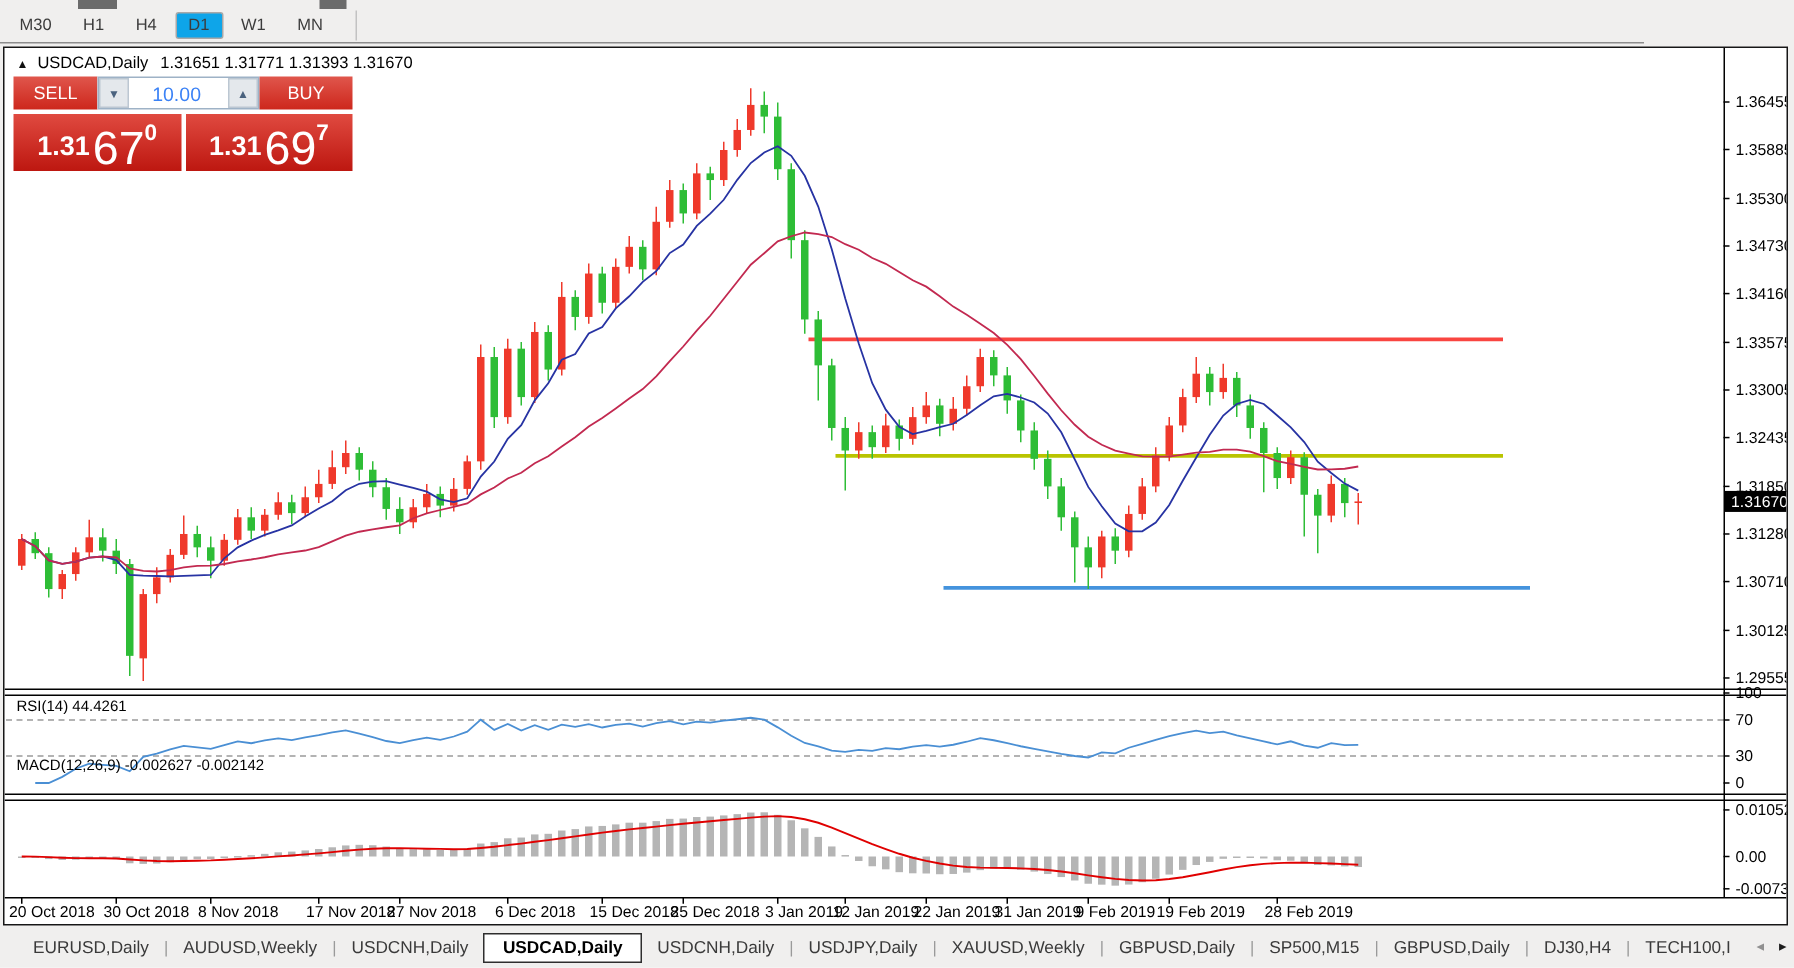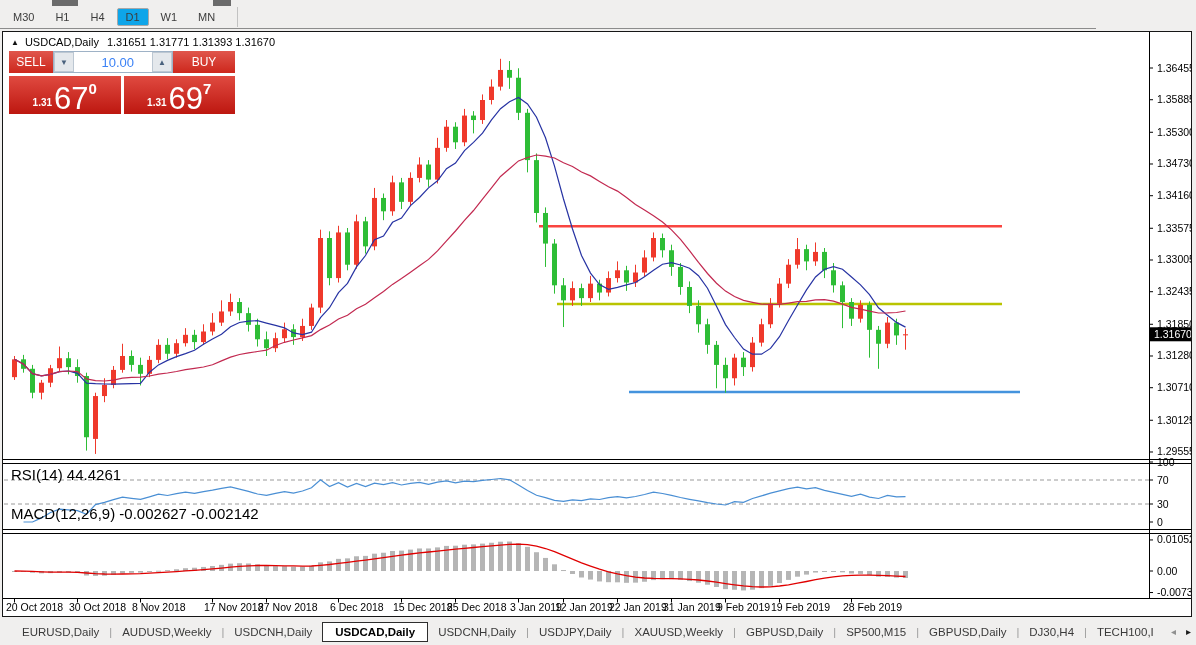--- a/index.html
+++ b/index.html
@@ -14,31 +14,31 @@
   
   .chart-window{position:absolute;left:2px;top:31px;width:1188px;height:584px;background:#fff;border:1px solid #161616}
   #chart-svg{position:absolute;left:0;top:0}
   .chart-title{position:absolute;left:8px;top:4px;font-size:11px;color:#000;display:flex;align-items:center;white-space:nowrap;z-index:3}
   .collapse{font-size:8px;margin-right:6px;color:#111}
   .sym{margin-right:8px}
   
   .trade{position:absolute;left:6px;top:19px;width:226px;z-index:3}
   .row1{display:flex;height:22px}
   .btn-red{background:linear-gradient(#e0564c,#cd271c);color:#fff;font-size:12px;display:flex;align-items:center;justify-content:center;cursor:default}
-  .sell-btn{width:44px}
+  .sell-btn{width:56px}
   .buy-btn{width:62px}
   .spinner{display:flex;flex:1;height:22px;box-sizing:border-box;border:1px solid #9eb2c6;background:#fff}
   .spin-btn{width:20px;background:#e4e8ec;color:#4a627e;font-size:8px;display:flex;align-items:center;justify-content:center;border:1px solid #bcc7d2;box-sizing:border-box;cursor:default}
   .vol{flex:1;font-size:13px;color:#3b82f6;display:flex;align-items:center;justify-content:flex-end;padding-right:18px}
   .row2{display:flex;gap:3px;margin-top:3px;height:38px}
   .price-panel{flex:1;background:linear-gradient(#e04a40,#bd1710);color:#fff;display:flex;align-items:flex-end;justify-content:center;padding-bottom:2px;cursor:default}
-  .pp-small{font-size:10px;font-weight:bold;margin:0 2px 4px 0}
+  .pp-small{font-size:18px;font-weight:bold;margin:0 2px 4px 0}
   .pp-big{font-size:31px;font-weight:normal;line-height:0.88}
   .pp-sup{font-size:15px;font-weight:bold;margin-bottom:15px}
-  .ind-label{position:absolute;left:8px;font-size:15px;color:#000;z-index:3;white-space:pre}
+  .ind-label{position:absolute;left:8px;font-size:10px;color:#000;z-index:3;white-space:pre}
   #rsi-label{top:434px}
   #macd-label{top:473px}
   
   .tabbar{position:absolute;left:0;top:618px;width:1196px;height:27px;background:#f0efee;display:flex;align-items:center;padding-left:12px;box-sizing:border-box}
   .tab{font-size:11.5px;color:#3a3a3a;padding:3px 10px;white-space:nowrap;cursor:default}
   .tab.active{background:#fff;border:1px solid #2e2e2e;color:#000;font-weight:bold;padding:3px 12px}
   .tab-sep{color:#9a9a9a;font-size:11px}
   .tab-arrows{position:absolute;right:5px;top:0;height:27px;display:flex;align-items:center;gap:10px;font-size:10px}
   .arrow-left{color:#909090}
   .arrow-right{color:#1c1c1c}

